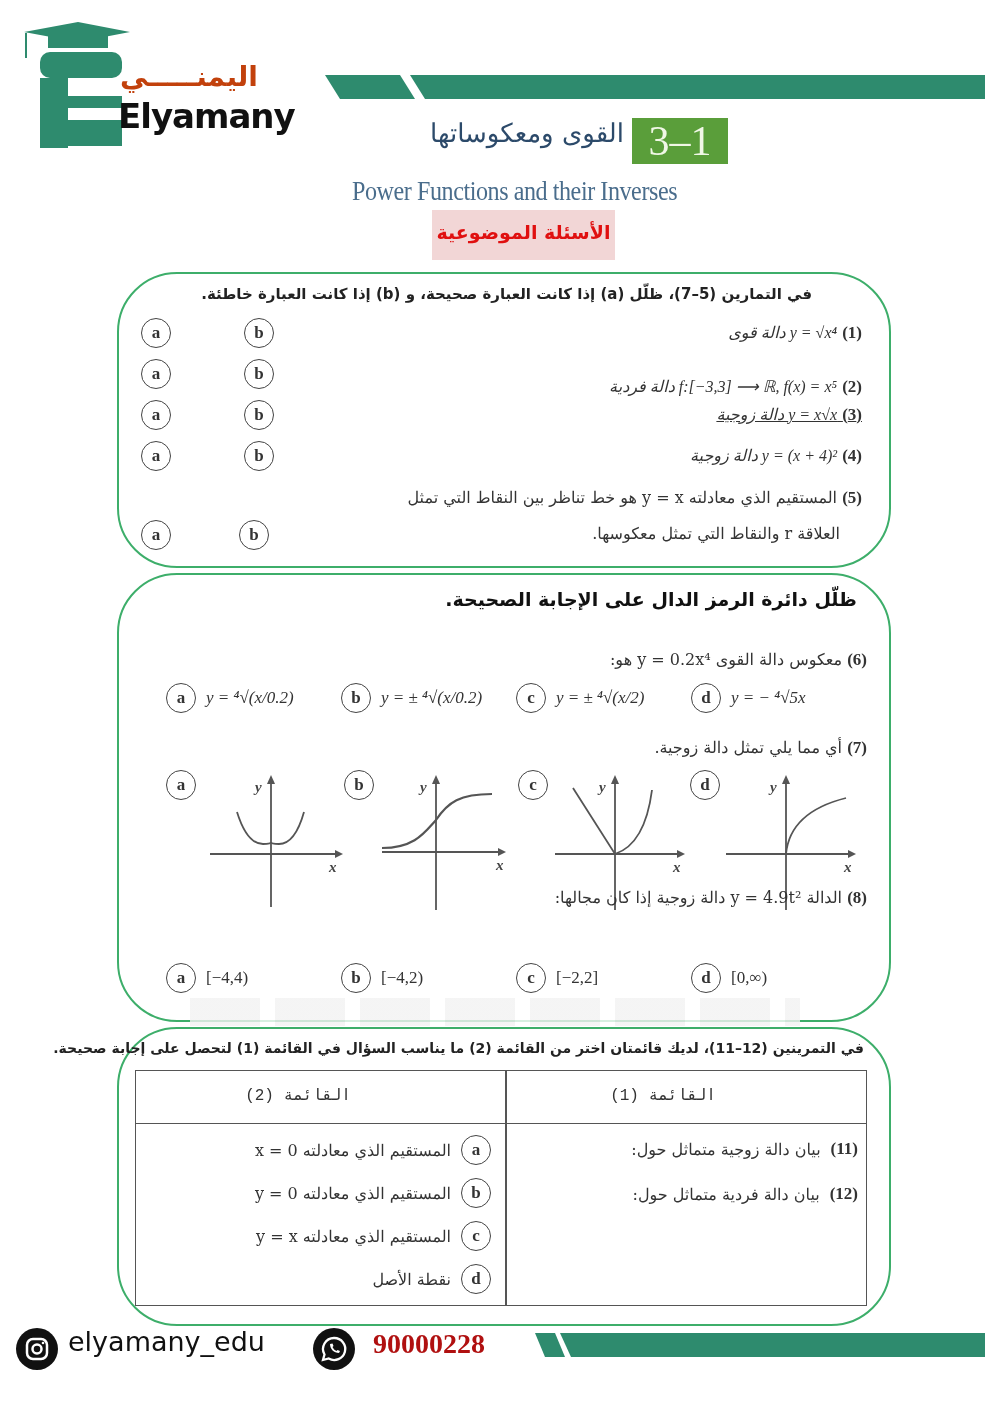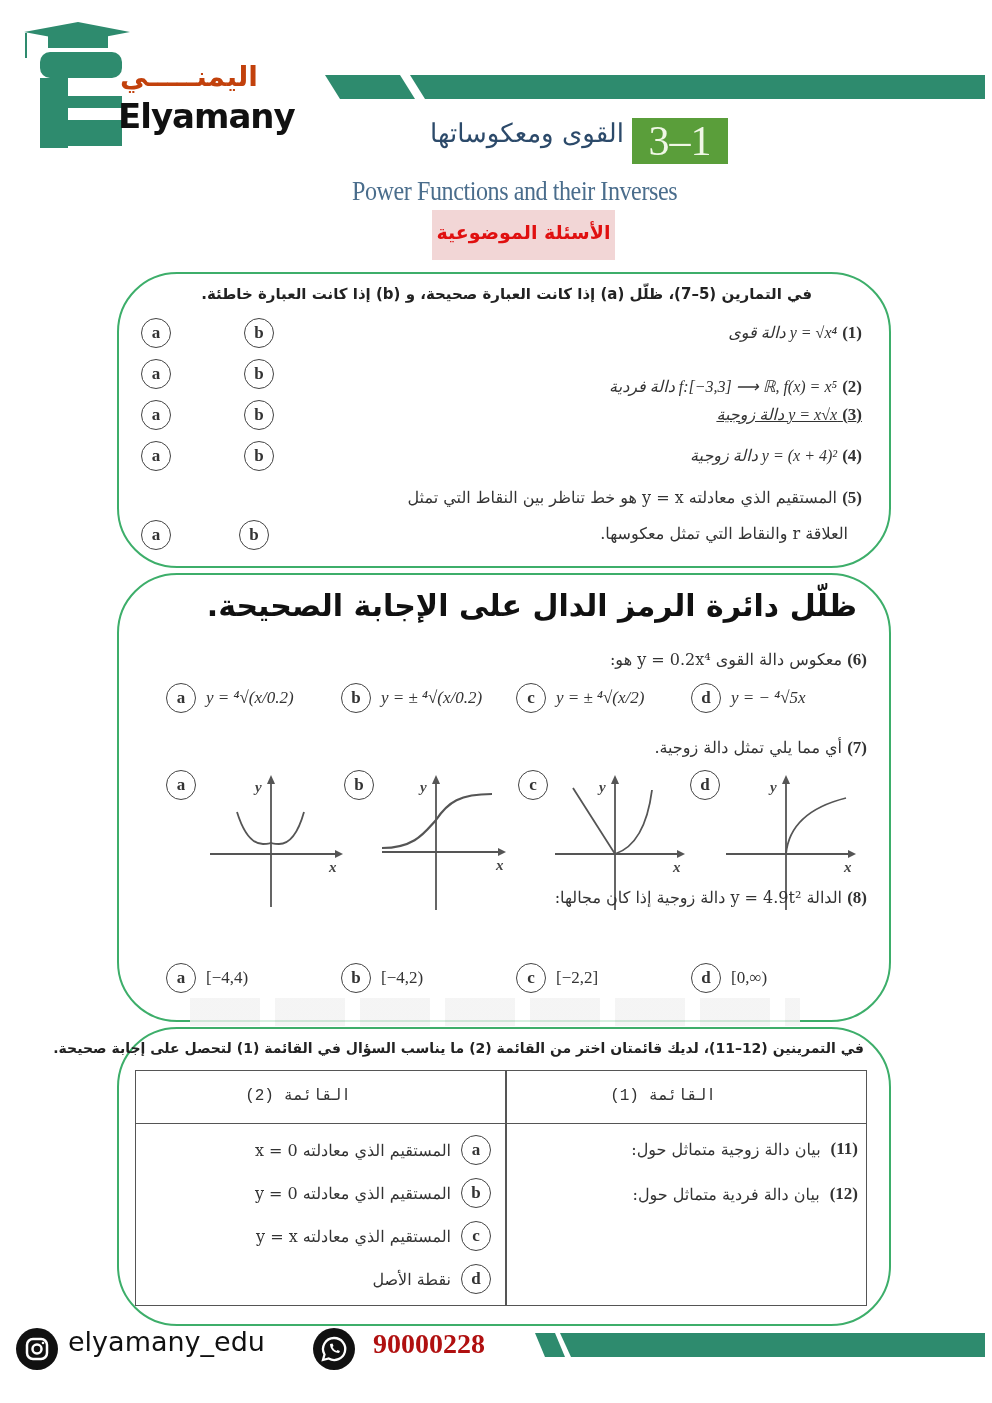--- a/index.html
+++ b/index.html
@@ -24,21 +24,21 @@
   .f2 { left:117px; top:573px; width:770px; height:445px; }
   .f3 { left:117px; top:1027px; width:770px; height:295px; }
   .rtl { direction:rtl; text-align:right; }
   .inst { font-family:"DejaVu Sans", sans-serif; font-weight:bold; font-size:15px; color:#222; }
   .q { font-family:"DejaVu Serif", serif; font-size:16px; color:#333; white-space:nowrap; }
   .qn { font-weight:bold; font-family:"Liberation Serif", serif; font-size:17px; }
   .math { font-family:"Liberation Serif", serif; font-style:italic; }
   .bubble { width:30px; height:30px; border:1.5px solid #444; border-radius:50%; display:inline-flex; align-items:center; justify-content:center;
             font-family:"Liberation Serif", serif; font-weight:bold; font-size:17px; color:#333; box-sizing:border-box; background:#fff; }
   .opt { display:flex; align-items:center; gap:10px; font-family:"Liberation Serif", serif; font-size:17px; color:#333; white-space:nowrap; }
-  .big-inst { font-family:"DejaVu Sans", sans-serif; font-weight:bold; font-size:30px; color:#111; }
+  .big-inst { font-family:"DejaVu Sans", sans-serif; font-weight:bold; font-size:19px; color:#111; }
   .graph { width:140px; height:140px; }
   
   .tbl { left:135px; top:1070px; width:732px; height:236px; border:1.5px solid #555; box-sizing:border-box; }
   .tbl .hdr { position:absolute; top:0; height:52px; border-bottom:1.5px solid #555; width:100%; }
   .tbl .vline { position:absolute; left:369px; top:0; width:1.5px; height:100%; background:#555; }
   .tbl .th { position:absolute; top:14px; font-family:Liberation Mono, monospace; font-size:16px; color:#333; direction:rtl; }
   .row-opt { position:absolute; display:flex; align-items:center; gap:10px; direction:rtl; font-size:16px; color:#333; }
   
   .social-icon { width:42px; height:42px; border-radius:50%; background:#111; display:flex; align-items:center; justify-content:center; }
   .foot-handle { left:68px; top:1326px; font-family:"DejaVu Sans", sans-serif; font-size:27px; color:#111; }
@@ -86,21 +86,21 @@
   <span class="math">y = x√x  دالة زوجية</span>
 </div>
 <div class="abs rtl q" style="right:130px; top:446px;">
   <span class="qn">(4)</span>
   <span class="math">y = (x + 4)²  دالة زوجية</span>
 </div>
 <div class="abs rtl q" style="right:130px; top:488px;">
   <span class="qn">(5)</span>
   <span>المستقيم الذي معادلته y = x هو خط تناظر بين النقاط التي تمثل</span>
 </div>
-<div class="abs rtl q" style="right:144px; top:524px;">العلاقة r والنقاط التي تمثل معكوسها.</div>
+<div class="abs rtl q" style="right:152px; top:524px;">العلاقة r والنقاط التي تمثل معكوسها.</div>
 
 <div class="abs bubble" style="left:141px; top:318px;">a</div>
 <div class="abs bubble" style="left:244px; top:318px;">b</div>
 <div class="abs bubble" style="left:141px; top:359px;">a</div>
 <div class="abs bubble" style="left:244px; top:359px;">b</div>
 <div class="abs bubble" style="left:141px; top:400px;">a</div>
 <div class="abs bubble" style="left:244px; top:400px;">b</div>
 <div class="abs bubble" style="left:141px; top:441px;">a</div>
 <div class="abs bubble" style="left:244px; top:441px;">b</div>
 <div class="abs bubble" style="left:141px; top:520px;">a</div>

